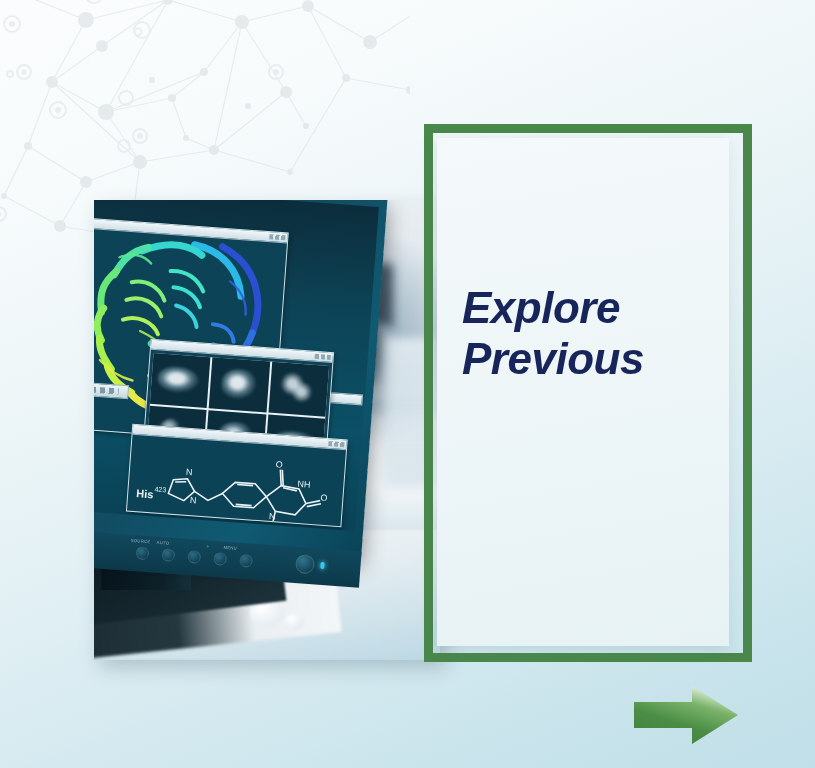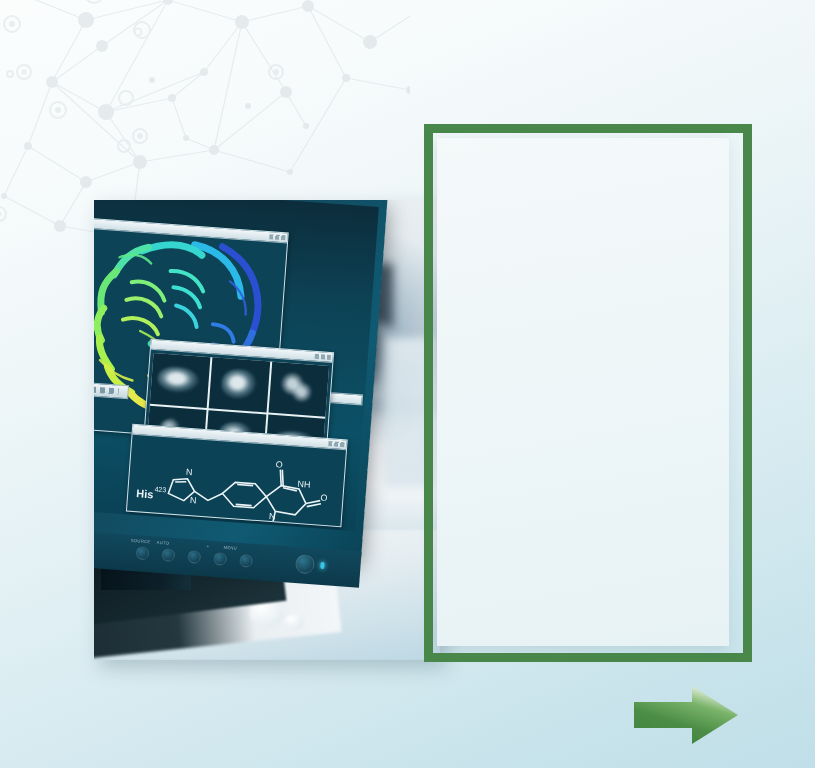--- a/index.html
+++ b/index.html
@@ -487,20 +487,22 @@
       <div class="power-btn"></div>
       <div class="power-led"></div>
     </div>
   </div>
 
   <div id="green-frame"></div>
 
   <div id="panel"></div>
 
   <div id="headline">
+    <span class="ln">Explore</span>
+    <span class="ln">Previous</span>
   </div>
 
   <svg id="arrow" viewBox="0 0 104 62">
     <defs>
       <linearGradient id="agrad" x1="0" y1="1" x2="0.55" y2="0">
         <stop offset="0%" stop-color="#3f8040"></stop>
         <stop offset="45%" stop-color="#4b8d45"></stop>
         <stop offset="78%" stop-color="#7ab36a"></stop>
         <stop offset="100%" stop-color="#dbebd4"></stop>
       </linearGradient>

